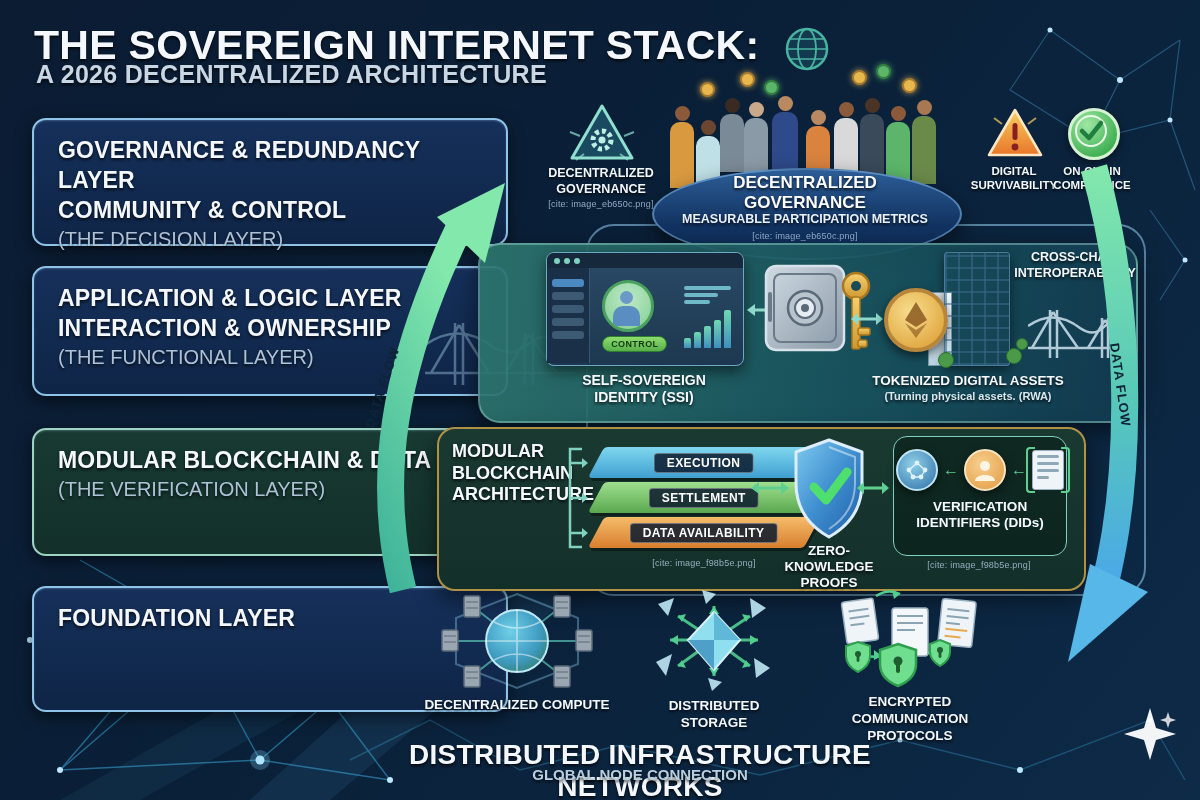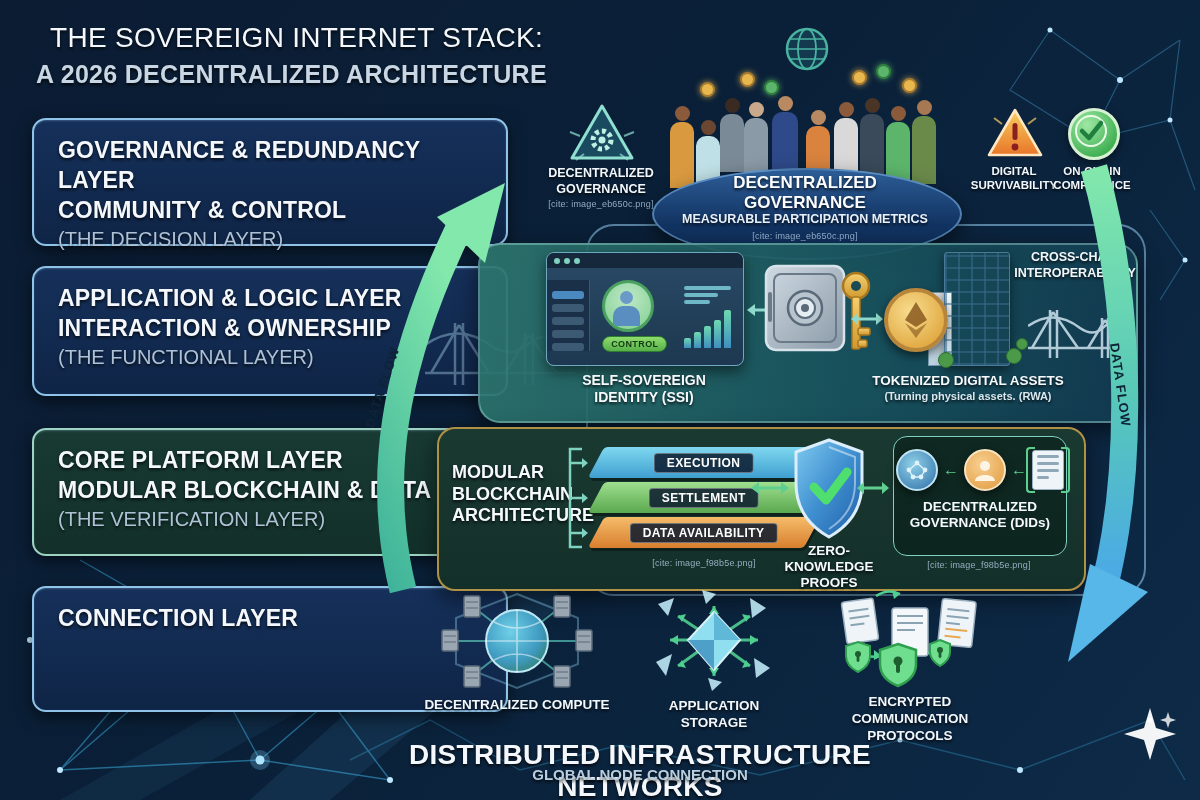--- a/index.html
+++ b/index.html
@@ -4,21 +4,21 @@
 <style>
   html,body{margin:0;padding:0;background:#06101f;}
   #canvas{position:relative;width:1200px;height:800px;overflow:hidden;
     font-family:"Liberation Sans","DejaVu Sans",sans-serif;
     background:linear-gradient(128deg,#0b1c33 0%,#0a2038 45%,#0d2a47 100%);}
   .abs{position:absolute;}
   .ctr{text-align:center;}
   .shadow-t{text-shadow:0 2px 3px rgba(0,0,0,.75);}
 
   
-  .title1{left:50px;top:22px;font-size:28px;font-weight:400;color:#f4f8fc;letter-spacing:.3px;}
+  .title1{left:34px;top:22px;font-size:41px;font-weight:700;color:#f4f8fc;letter-spacing:.3px;}
   .title2{left:36px;top:60px;font-size:25px;font-weight:600;color:#c9d6e4;letter-spacing:.3px;}
 
   
   .band{left:32px;width:476px;border-radius:14px;border:2px solid #8fc3e8;
     background:linear-gradient(180deg,#15305a 0%,#0f2547 100%);
     box-shadow:0 5px 16px rgba(0,0,0,.55),inset 0 1px 2px rgba(180,220,255,.25);
     padding:16px 24px;box-sizing:border-box;}
   .band.green{background:linear-gradient(180deg,#183a33,#123029);border-color:#9ed3c2;}
   .band-h{font-size:23px;font-weight:bold;color:#f4f8fc;line-height:1.3;letter-spacing:.2px;text-shadow:0 2px 3px rgba(0,0,0,.7);}
   .band-p{font-size:20px;font-weight:500;color:#aec2d6;line-height:1.35;text-shadow:0 2px 3px rgba(0,0,0,.7);}
@@ -50,21 +50,21 @@
     border:2px solid rgba(160,220,210,.45);box-shadow:0 8px 22px rgba(0,0,0,.5);}
   .core-panel{left:437px;top:427px;width:645px;height:160px;border-radius:18px;
     background:linear-gradient(180deg,#1a3a31,#132f29);
     border:2px solid rgba(202,162,74,.85);box-shadow:0 8px 22px rgba(0,0,0,.5);}
 
   
   .ssi-win{left:546px;top:252px;width:196px;height:112px;border-radius:8px;
     background:linear-gradient(180deg,#2a4a66,#1d3850);border:1.5px solid #6fa8c2;box-shadow:0 6px 14px rgba(0,0,0,.5);}
   .ssi-head{height:15px;border-radius:7px 7px 0 0;background:#16293c;display:flex;align-items:center;gap:4px;padding-left:7px;}
   .ssi-dot{width:6px;height:6px;border-radius:50%;background:#7fd1c0;}
-  .ssi-body{display:flex;height:95px;align-items:center;}
+  .ssi-body{display:flex;height:95px;}
   .ssi-side{width:42px;background:#1a3048;border-right:1px solid rgba(130,180,210,.3);padding-top:6px;}
   .ssi-mi{height:8px;border-radius:3px;background:#3c5a74;margin:5px 5px 0 5px;}
   .ssi-mi.on{background:#4a8ac0;}
   .ssi-main{flex:1;display:flex;align-items:center;justify-content:space-around;padding:4px;}
   .avatar{width:46px;height:46px;border-radius:50%;background:radial-gradient(circle at 50% 35%,#bfe8c8,#7fcf8f);border:3px solid #4aa05f;position:relative;overflow:hidden;}
   .avatar .a-head{position:absolute;left:15px;top:8px;width:13px;height:13px;border-radius:50%;background:#6a9ac8;}
   .avatar .a-body{position:absolute;left:8px;top:23px;width:27px;height:20px;border-radius:10px 10px 0 0;background:#5a8ec0;}
   .control-pill{margin-top:4px;background:linear-gradient(180deg,#8fdc6f,#57b04a);color:#123a12;font-size:9px;font-weight:bold;
     border:1px solid #2f7f2f;border-radius:8px;padding:2px 8px;text-align:center;letter-spacing:.4px;}
   .mini-chart{display:flex;align-items:flex-end;gap:3px;height:40px;}
@@ -83,21 +83,21 @@
   .bld{left:944px;top:252px;width:64px;height:112px;border-radius:3px;
     background:linear-gradient(180deg,#cfe7f0,#7fb0cc);
     background-image:
       repeating-linear-gradient(90deg,rgba(60,105,140,.55) 0 2px,transparent 2px 13px),
       repeating-linear-gradient(0deg,rgba(60,105,140,.55) 0 2px,transparent 2px 12px);
     border:1.5px solid #4a7a9a;box-shadow:0 4px 12px rgba(0,0,0,.5);}
   .bld2{left:928px;top:292px;width:22px;height:72px;background:linear-gradient(180deg,#eef5f8,#bcd6e2);border:1px solid #7a9ab0;}
   .bush{position:absolute;width:14px;height:14px;border-radius:50%;background:#4a9a4a;border:1px solid #2f6f2f;}
 
   
-  .core-title{left:452px;top:462px;width:150px;font-size:18px;font-weight:800;color:#f6fafd;line-height:1.2;}
+  .core-title{left:452px;top:441px;width:150px;font-size:18px;font-weight:800;color:#f6fafd;line-height:1.2;}
   .slab{left:596px;width:216px;height:31px;transform:skewX(-28deg);border-radius:4px;
     box-shadow:3px 3px 0 rgba(0,0,0,.35);display:flex;align-items:center;justify-content:center;}
   .slab .pill{transform:skewX(28deg);background:rgba(10,25,45,.85);border:1px solid rgba(255,255,255,.35);
     border-radius:4px;padding:2px 12px;color:#fff;font-size:12px;font-weight:bold;letter-spacing:.4px;white-space:nowrap;}
   .slab.exec{background:linear-gradient(180deg,#7fd8ef,#3f9fd0);top:447px;}
   .slab.settle{background:linear-gradient(180deg,#9fdf8f,#5aa84f);top:482px;}
   .slab.data{background:linear-gradient(180deg,#f5bc6a,#d87f2e);top:517px;}
 
   
   .did-box{left:893px;top:436px;width:172px;height:118px;border-radius:14px;
@@ -168,26 +168,25 @@
     <div class="band-h">APPLICATION &amp; LOGIC LAYER</div>
     <div class="band-h">INTERACTION &amp; OWNERSHIP</div>
     <div class="band-p">(THE FUNCTIONAL LAYER)</div>
   </div>
   <div class="abs band" style="top:118px;height:128px;">
     <div class="band-h">GOVERNANCE &amp; REDUNDANCY LAYER</div>
     <div class="band-h">COMMUNITY &amp; CONTROL</div>
     <div class="band-p">(THE DECISION LAYER)</div>
   </div>
   <div class="abs band green" style="top:428px;height:128px;">
-    <div class="band-h">CORE PLATFORM LAYER</div>
     <div class="band-h">MODULAR BLOCKCHAIN &amp; DATA</div>
     <div class="band-p">(THE VERIFICATION LAYER)</div>
   </div>
   <div class="abs band" style="top:586px;height:126px;">
-    <div class="band-h">CONNECTION LAYER</div>
+    <div class="band-h">FOUNDATION LAYER</div>
   </div>
 
   <svg class="abs" style="left:425px;top:285px;opacity:.45;" width="150" height="112">
     <g stroke="#9fc8e0" stroke-width="2.5" fill="none">
       <path d="M30 100 V38 M38 100 V38 M100 100 V48 M108 100 V48"></path>
       <path d="M0 88 H150"></path>
       <path d="M0 60 Q34 36 68 62 Q 88 74 104 58 Q 128 42 150 60"></path>
       <path d="M34 40 L6 88 M34 40 L64 88 M104 50 L80 88 M104 50 L132 88"></path>
     </g>
   </svg>
@@ -463,21 +462,21 @@
           </svg>
       </div>
       <span class="did-arrow">←</span>
       <div class="did-doc">
           <i></i>
           <i></i>
           <i></i>
           <i style="width:12px;"></i>
         </div>
     </div>
-    <div class="did-label">DECENTRALIZED GOVERNANCE (DIDs)</div>
+    <div class="did-label">VERIFICATION IDENTIFIERS (DIDs)</div>
   </div>
   <div class="abs ctr cite" style="left:898px;top:560px;width:162px;">[cite: image_f98b5e.png]</div>
 
   <svg class="abs" style="left:438px;top:588px;" width="158" height="106">
     <defs>
         <radialGradient id="globeGrad" cx="0.4" cy="0.35" r="0.8">
       <stop offset="0" stop-color="#6fd0e8"></stop>
           <stop offset="0.6" stop-color="#3f9ac0"></stop>
           <stop offset="1" stop-color="#2f7a5a"></stop>
         </radialGradient>
@@ -521,21 +520,21 @@
     <path d="M66 50 L66 80 L40 50 Z" fill="#4fa0c8"></path>
     <g fill="#bfe8f4" opacity=".9">
       <path d="M10 14 L26 8 L20 26 Z"></path>
         <path d="M102 8 L118 18 L104 28 Z"></path>
       <path d="M8 72 L24 64 L18 86 Z"></path>
         <path d="M106 68 L122 78 L108 88 Z"></path>
       <path d="M54 0 L68 4 L58 14 Z"></path>
         <path d="M60 88 L74 92 L64 101 Z"></path>
     </g>
   </svg>
-  <div class="abs ctr found-label shadow-t" style="left:636px;top:698px;width:156px;">APPLICATION STORAGE</div>
+  <div class="abs ctr found-label shadow-t" style="left:636px;top:698px;width:156px;">DISTRIBUTED STORAGE</div>
 
   <svg class="abs" style="left:836px;top:586px;" width="146" height="104">
     <g>
       <rect x="8" y="14" width="32" height="42" rx="3" fill="#eef4f8" stroke="#9ab0c0" stroke-width="1.5" transform="rotate(-8 24 35)"></rect>
       <rect x="56" y="22" width="36" height="48" rx="3" fill="#f4f8fb" stroke="#9ab0c0" stroke-width="1.5"></rect>
       <rect x="104" y="14" width="34" height="46" rx="3" fill="#eef4f8" stroke="#9ab0c0" stroke-width="1.5" transform="rotate(6 121 37)"></rect>
     </g>
     <g stroke="#8aa4b4" stroke-width="2">
       <path d="M14 24 H34 M14 31 H34 M14 38 H28" transform="rotate(-8 24 35)"></path>
       <path d="M61 30 H87 M61 37 H87 M61 44 H79"></path>

